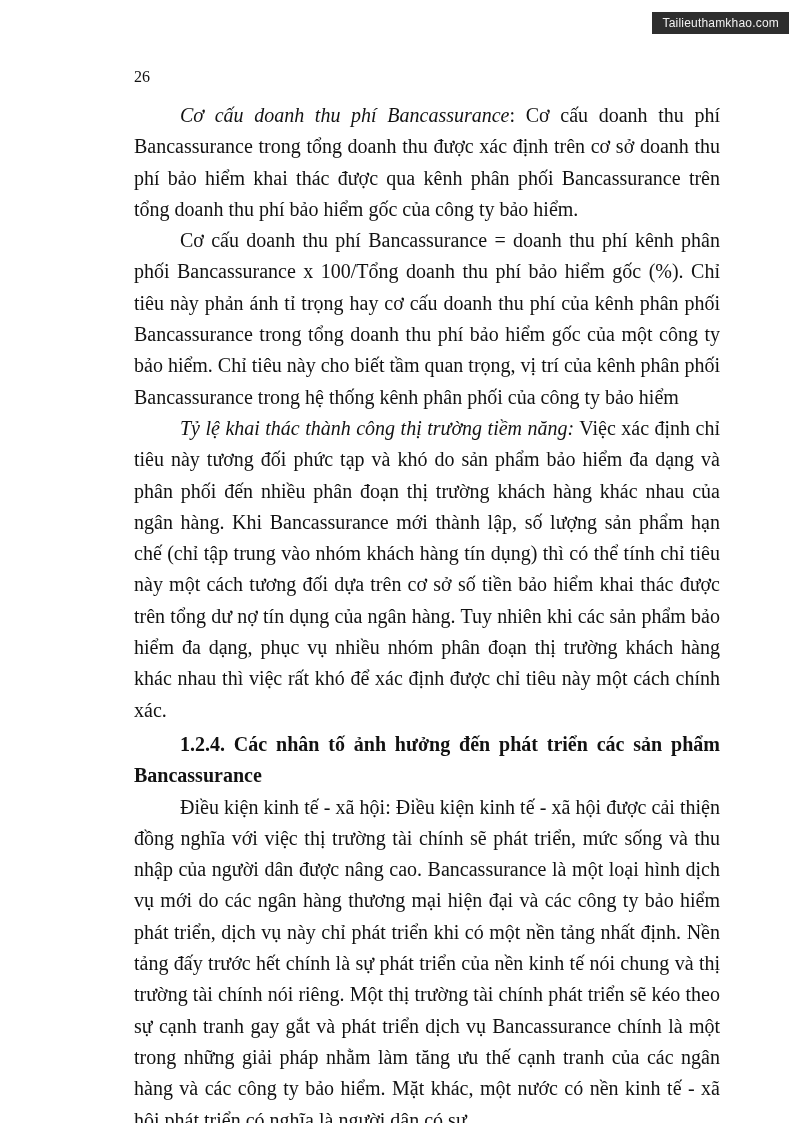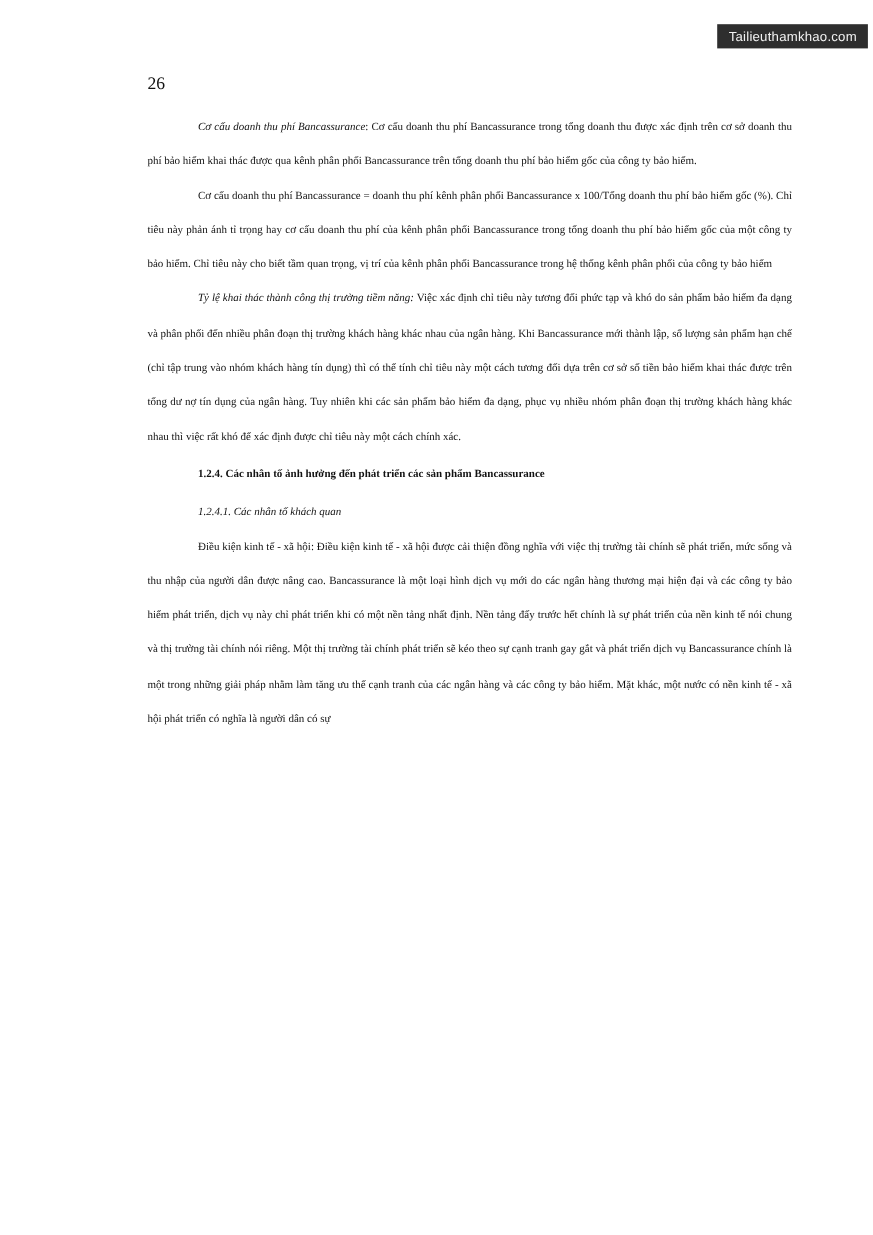--- a/index.html
+++ b/index.html
@@ -9,38 +9,38 @@
     background: #ffffff;
   }
   body {
     position: relative;
     overflow: hidden;
     font-family: "Liberation Serif", serif;
     color: #121212;
   }
   .watermark {
     position: absolute;
-    top: 22px;
+    top: 12px;
     right: 5px;
     background: #2e2e2e;
     color: #f2f2f2;
     font-family: "Liberation Sans", sans-serif;
     font-size: 12px;
     letter-spacing: 0.2px;
     padding: 4px 10px;
   }
   .page {
     padding: 68px 74px 0 134px;
   }
   .page-number {
     font-size: 16px;
     margin-bottom: 14px;
   }
   .content p {
-    font-size: 10px;
+    font-size: 20px;
     line-height: 31.3px;
     text-align: justify;
     text-indent: 46px;
   }
   .content .lead-italic { font-style: italic; }
   .heading-main {
     font-size: 16px;
     line-height: 31.3px;
     font-weight: bold;
     text-align: left;
@@ -68,18 +68,17 @@
   <div class="content">
 
     <p><span class="lead-italic">Cơ cấu doanh thu phí Bancassurance</span><span>: Cơ cấu doanh thu phí Bancassurance trong tổng doanh thu được xác định trên cơ sở doanh thu phí bảo hiểm khai thác được qua kênh phân phối Bancassurance trên tổng doanh thu phí bảo hiểm gốc của công ty bảo hiểm.</span></p>
 
     <p><span>Cơ cấu doanh thu phí Bancassurance = doanh thu phí kênh phân phối Bancassurance x 100/Tổng doanh thu phí bảo hiểm gốc (%). Chỉ tiêu này phản ánh tỉ trọng hay cơ cấu doanh thu phí của kênh phân phối Bancassurance trong tổng doanh thu phí bảo hiểm gốc của một công ty bảo hiểm. Chỉ tiêu này cho biết tầm quan trọng, vị trí của kênh phân phối Bancassurance trong hệ thống kênh phân phối của công ty bảo hiểm</span></p>
 
     <p><span class="lead-italic">Tỷ lệ khai thác thành công thị trường tiềm năng:</span><span> Việc xác định chỉ tiêu này tương đối phức tạp và khó do sản phẩm bảo hiểm đa dạng và phân phối đến nhiều phân đoạn thị trường khách hàng khác nhau của ngân hàng. Khi Bancassurance mới thành lập, số lượng sản phẩm hạn chế (chỉ tập trung vào nhóm khách hàng tín dụng) thì có thể tính chỉ tiêu này một cách tương đối dựa trên cơ sở số tiền bảo hiểm khai thác được trên tổng dư nợ tín dụng của ngân hàng. Tuy nhiên khi các sản phẩm bảo hiểm đa dạng, phục vụ nhiều nhóm phân đoạn thị trường khách hàng khác nhau thì việc rất khó để xác định được chỉ tiêu này một cách chính xác.</span></p>
 
     <p class="heading-main">1.2.4. Các nhân tố ảnh hưởng đến phát triển các sản phẩm Bancassurance</p>
 
-    <p class="heading-sub">1.2.4.1. Các nhân tố khách quan</p>
 
     <p><span>Điều kiện kinh tế - xã hội: Điều kiện kinh tế - xã hội được cải thiện đồng nghĩa với việc thị trường tài chính sẽ phát triển, mức sống và thu nhập của người dân được nâng cao. Bancassurance là một loại hình dịch vụ mới do các ngân hàng thương mại hiện đại và các công ty bảo hiểm phát triển, dịch vụ này chỉ phát triển khi có một nền tảng nhất định. Nền tảng đấy trước hết chính là sự phát triển của nền kinh tế nói chung và thị trường tài chính nói riêng. Một thị trường tài chính phát triển sẽ kéo theo sự cạnh tranh gay gắt và phát triển dịch vụ Bancassurance chính là một trong những giải pháp nhằm làm tăng ưu thế cạnh tranh của các ngân hàng và các công ty bảo hiểm. Mặt khác, một nước có nền kinh tế - xã hội phát triển có nghĩa là người dân có sự</span></p>
 
   </div>
 </div>
 
 </body></html>

